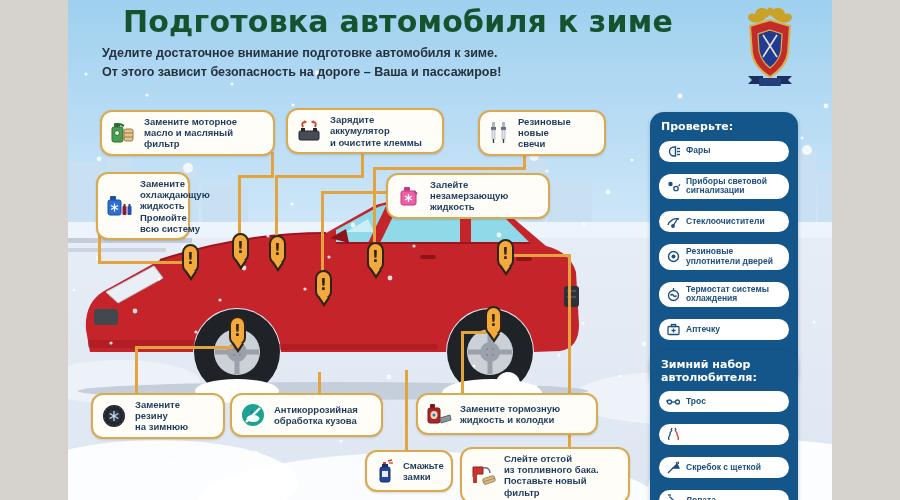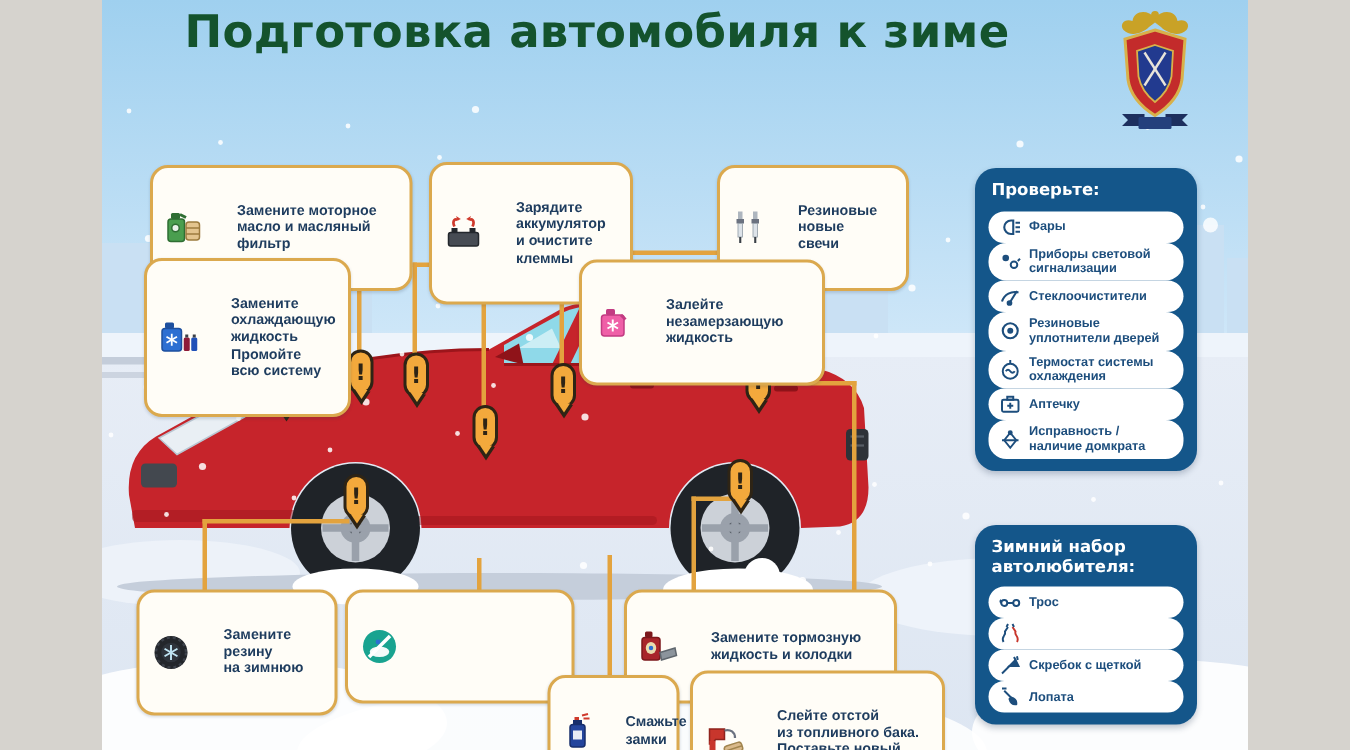--- a/index.html
+++ b/index.html
@@ -13,27 +13,27 @@
   .sub{position:absolute;left:34px;top:44px;z-index:6;font-size:12.5px;font-weight:700;color:#25313d;line-height:1.55;}
   .emblem{position:absolute;left:675px;top:5px;width:54px;height:84px;z-index:6;}
   
   .seg{position:absolute;background:#e3a33e;z-index:2;}
   
   .pin{position:absolute;width:17px;height:30px;background:#f3a93c;border:2px solid #2e2415;border-radius:9px;display:flex;align-items:center;justify-content:center;z-index:4;box-sizing:border-box;}
   .pin .mark{color:#2e2415;font-weight:900;font-size:15px;line-height:1;font-family:"DejaVu Sans",sans-serif;}
   .pin .tip{position:absolute;bottom:-9px;left:50%;transform:translateX(-50%);width:0;height:0;border-left:6px solid transparent;border-right:6px solid transparent;border-top:9px solid #2e2415;}
   .pin .tip2{position:absolute;bottom:-5px;left:50%;transform:translateX(-50%);width:0;height:0;border-left:4px solid transparent;border-right:4px solid transparent;border-top:6px solid #f3a93c;z-index:1;}
   
-  .callout{position:absolute;background:#fffdf7;border:2px solid #dba94e;border-radius:12px;padding:23px 8px;display:flex;gap:22px;align-items:center;z-index:5;box-sizing:border-box;box-shadow:0 1px 2px rgba(40,60,90,.18);}
+  .callout{position:absolute;background:#fffdf7;border:2px solid #dba94e;border-radius:12px;padding:4px 8px;display:flex;gap:8px;align-items:center;z-index:5;box-sizing:border-box;box-shadow:0 1px 2px rgba(40,60,90,.18);}
   .callout .txt{font-size:9.5px;line-height:1.18;font-weight:700;color:#1e3c5e;white-space:pre-line;}
   .callout .ico{flex:0 0 auto;display:flex;align-items:center;}
   
   .panel{position:absolute;left:582px;width:148px;background:#14568a;border-radius:14px;padding:8px 9px;z-index:5;box-sizing:border-box;box-shadow:0 2px 4px rgba(20,40,70,.25);}
   .panel .ptitle{color:#ffffff;font-size:11px;font-weight:800;margin:1px 0 7px 2px;line-height:1.15;font-family:"DejaVu Sans",sans-serif;}
-  .pill{background:#ffffff;border-radius:12px;display:flex;align-items:center;gap:5px;padding:3px 6px;margin-bottom:0;color:#1d4e7d;font-weight:700;font-size:8.5px;line-height:1.15;min-height:13px;}
+  .pill{background:#ffffff;border-radius:12px;display:flex;align-items:center;gap:5px;padding:3px 6px;margin-bottom:12px;color:#1d4e7d;font-weight:700;font-size:8.5px;line-height:1.15;min-height:13px;}
   .pill:last-child{margin-bottom:0;}
   .pill .pic{flex:0 0 16px;display:flex;align-items:center;justify-content:center;}
 </style>
 </head>
 <body>
 
 <div class="stage">
   <div class="content">
 
     <svg class="scene" width="764" height="500" viewBox="0 0 764 500">
@@ -186,20 +186,24 @@
           <circle cx="321" cy="377" r="2.4" fill="#ffffff" opacity="0.85"></circle>
           <circle cx="418" cy="150" r="1.6" fill="#ffffff" opacity="0.85"></circle>
           <circle cx="515" cy="323" r="1.6" fill="#ffffff" opacity="0.85"></circle>
           <circle cx="612" cy="96" r="2.4" fill="#ffffff" opacity="0.85"></circle>
         </g>
     </svg>
 
     <header class="hdr">
       <h1>Подготовка автомобиля к зиме</h1>
     </header>
+    <div class="sub">
+      <div>Уделите достаточное внимание подготовке автомобиля к зиме.</div>
+      <div>От этого зависит безопасность на дороге – Ваша и пассажиров!</div>
+    </div>
 
     <div class="emblem">
       <svg width="54" height="84" viewBox="0 0 54 84">
         <path d="M27,7 C22,1 13,2 12,9 C7,7 3,11 6,15 C11,20 19,17 23,13 L27,10 L31,13 C35,17 43,20 48,15 C51,11 47,7 42,9 C41,2 32,1 27,7 Z" fill="#c9a227"></path>
         <circle cx="27" cy="5" r="2.6" fill="#c9a227"></circle>
         <path d="M27,15 L47,21 L45,48 Q43,62 27,72 Q11,62 9,48 L7,21 Z" fill="#c32b2b" stroke="#d8b14a" stroke-width="2"></path>
         <path d="M27,25 L39,29 L38,46 Q36,56 27,63 Q18,56 16,46 L15,29 Z" fill="#223a8f" stroke="#d8b14a" stroke-width="1.2"></path>
         <line x1="20" y1="30" x2="34" y2="52" stroke="#e8e4da" stroke-width="1.6"></line>
         <line x1="34" y1="30" x2="20" y2="52" stroke="#e8e4da" stroke-width="1.6"></line>
         <path d="M5,71 h15 v8 h-15 l4,-4 z" fill="#1d2f5e"></path>
@@ -279,21 +283,21 @@
             <line x1="10" y1="4" x2="14" y2="6" stroke="#2f6e33" stroke-width="2"></line>
             <circle cx="7" cy="13" r="2.5" fill="#e9f2ea" stroke="#2f6e33"></circle>
             <rect x="14" y="9" width="9" height="12" rx="2" fill="#e3c48e" stroke="#9c7b3e"></rect>
             <line x1="14" y1="13" x2="23" y2="13" stroke="#9c7b3e"></line>
             <line x1="14" y1="17" x2="23" y2="17" stroke="#9c7b3e"></line>
           </svg>
         </span>
       <span class="txt">Замените моторное
 масло и масляный фильтр</span>
     </div>
-    <div class="callout" style="left:218px;top:108px;width:136px;min-height:46px">
+    <div class="callout" style="left:218px;top:108px;width:158px;min-height:46px">
       <span class="ico">
           <svg width="26" height="26" viewBox="0 0 26 26">
             <rect x="3" y="13" width="20" height="9" rx="1.5" fill="#474c54" stroke="#23272c"></rect>
             <rect x="5" y="10" width="4" height="3" fill="#23272c"></rect>
             <rect x="17" y="10" width="4" height="3" fill="#23272c"></rect>
             <path d="M7,9 C5,5 8,3 9,5" fill="none" stroke="#cf3a2c" stroke-width="1.8"></path>
             <path d="M19,9 C21,5 18,3 17,5" fill="none" stroke="#cf3a2c" stroke-width="1.8"></path>
             <path d="M8,2 l1.2,3 2,-1 z" fill="#cf3a2c"></path>
             <path d="M18,2 l-1.2,3 -2,-1 z" fill="#cf3a2c"></path>
           </svg>
@@ -314,21 +318,21 @@
               <rect x="4" y="1" width="3" height="5" fill="#aeb6bf"></rect>
               <rect x="3" y="6" width="5" height="3" fill="#6b7280"></rect>
               <rect x="4" y="9" width="3" height="9" fill="#dde3e9" stroke="#9aa4ad" stroke-width="0.6"></rect>
               <rect x="4.8" y="18" width="1.4" height="4" fill="#3a4047"></rect>
             </g>
           </svg>
         </span>
       <span class="txt">Резиновые новые
 свечи</span>
     </div>
-    <div class="callout" style="left:28px;top:172px;width:138px;min-height:64px">
+    <div class="callout" style="left:28px;top:172px;width:94px;min-height:64px">
       <span class="ico">
           <svg width="26" height="26" viewBox="0 0 26 26">
             <rect x="2" y="7" width="13" height="15" rx="2" fill="#2d6fd2" stroke="#1d4f9e"></rect>
             <rect x="4" y="3" width="6" height="4" rx="1" fill="#1d4f9e"></rect>
             <g stroke="#ffffff" stroke-width="1.2">
               <line x1="8.5" y1="10.5" x2="8.5" y2="18.5"></line>
               <line x1="5" y1="12.5" x2="12" y2="16.5"></line>
               <line x1="12" y1="12.5" x2="5" y2="16.5"></line>
             </g>
             <rect x="16.5" y="13" width="4" height="9" rx="1" fill="#8e1a38"></rect>
@@ -377,20 +381,22 @@
     </div>
     <div class="callout" style="left:162px;top:393px;width:153px;min-height:44px">
       <span class="ico">
           <svg width="26" height="26" viewBox="0 0 26 26">
             <circle cx="13" cy="13" r="11" fill="#19a390"></circle>
             <ellipse cx="13" cy="16.5" rx="6.5" ry="3.5" fill="#ffffff" opacity="0.95"></ellipse>
             <circle cx="12" cy="10" r="1.6" fill="#2d6fd2"></circle>
             <line x1="6" y1="20" x2="20" y2="6" stroke="#ffffff" stroke-width="2.4"></line>
           </svg>
         </span>
+      <span class="txt">Антикоррозийная
+обработка кузова</span>
     </div>
     <div class="callout" style="left:348px;top:393px;width:182px;min-height:42px">
       <span class="ico">
           <svg width="26" height="26" viewBox="0 0 26 26">
             <rect x="2" y="7" width="12" height="15" rx="2" fill="#a8252a" stroke="#7c181c"></rect>
             <rect x="4" y="3" width="5" height="4" rx="1" fill="#7c181c"></rect>
             <ellipse cx="8" cy="14" rx="3.5" ry="4" fill="#e9dcae"></ellipse>
             <circle cx="8" cy="14" r="1.5" fill="#2d6fd2"></circle>
             <path d="M14,17 L24,14 L25,19 L15,22 Z" fill="#8c949c" stroke="#5f666d"></path>
           </svg>

